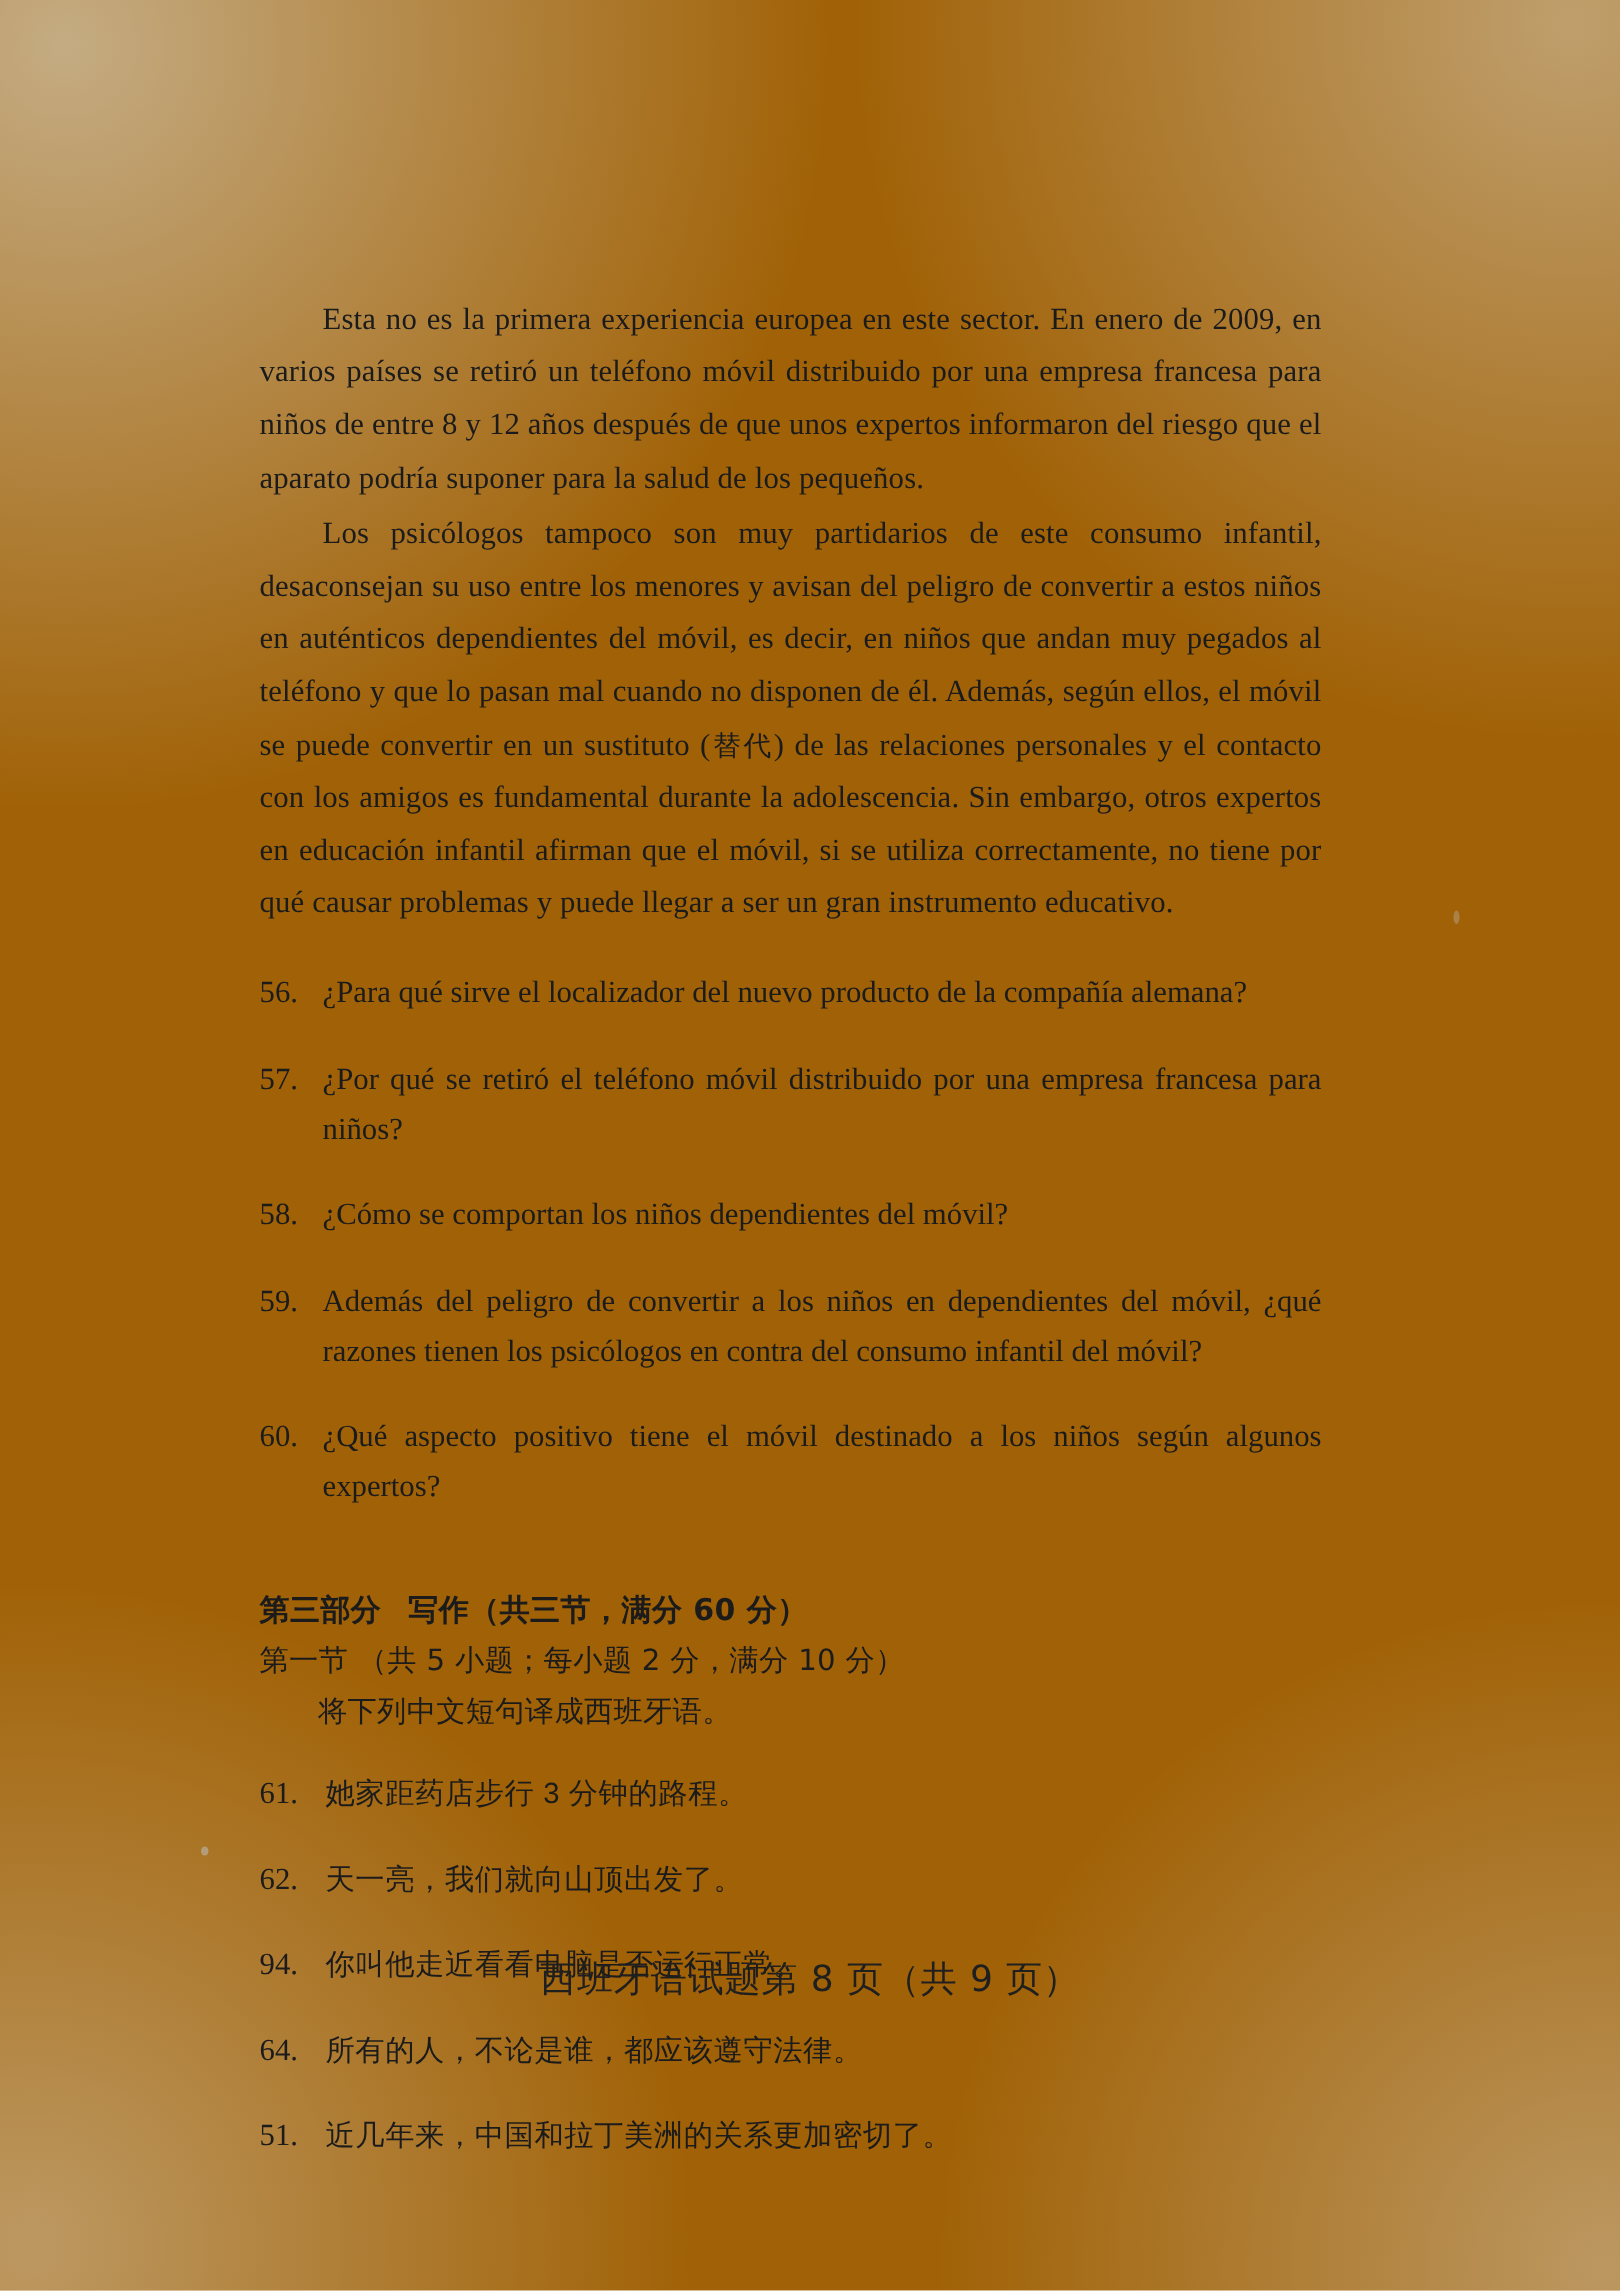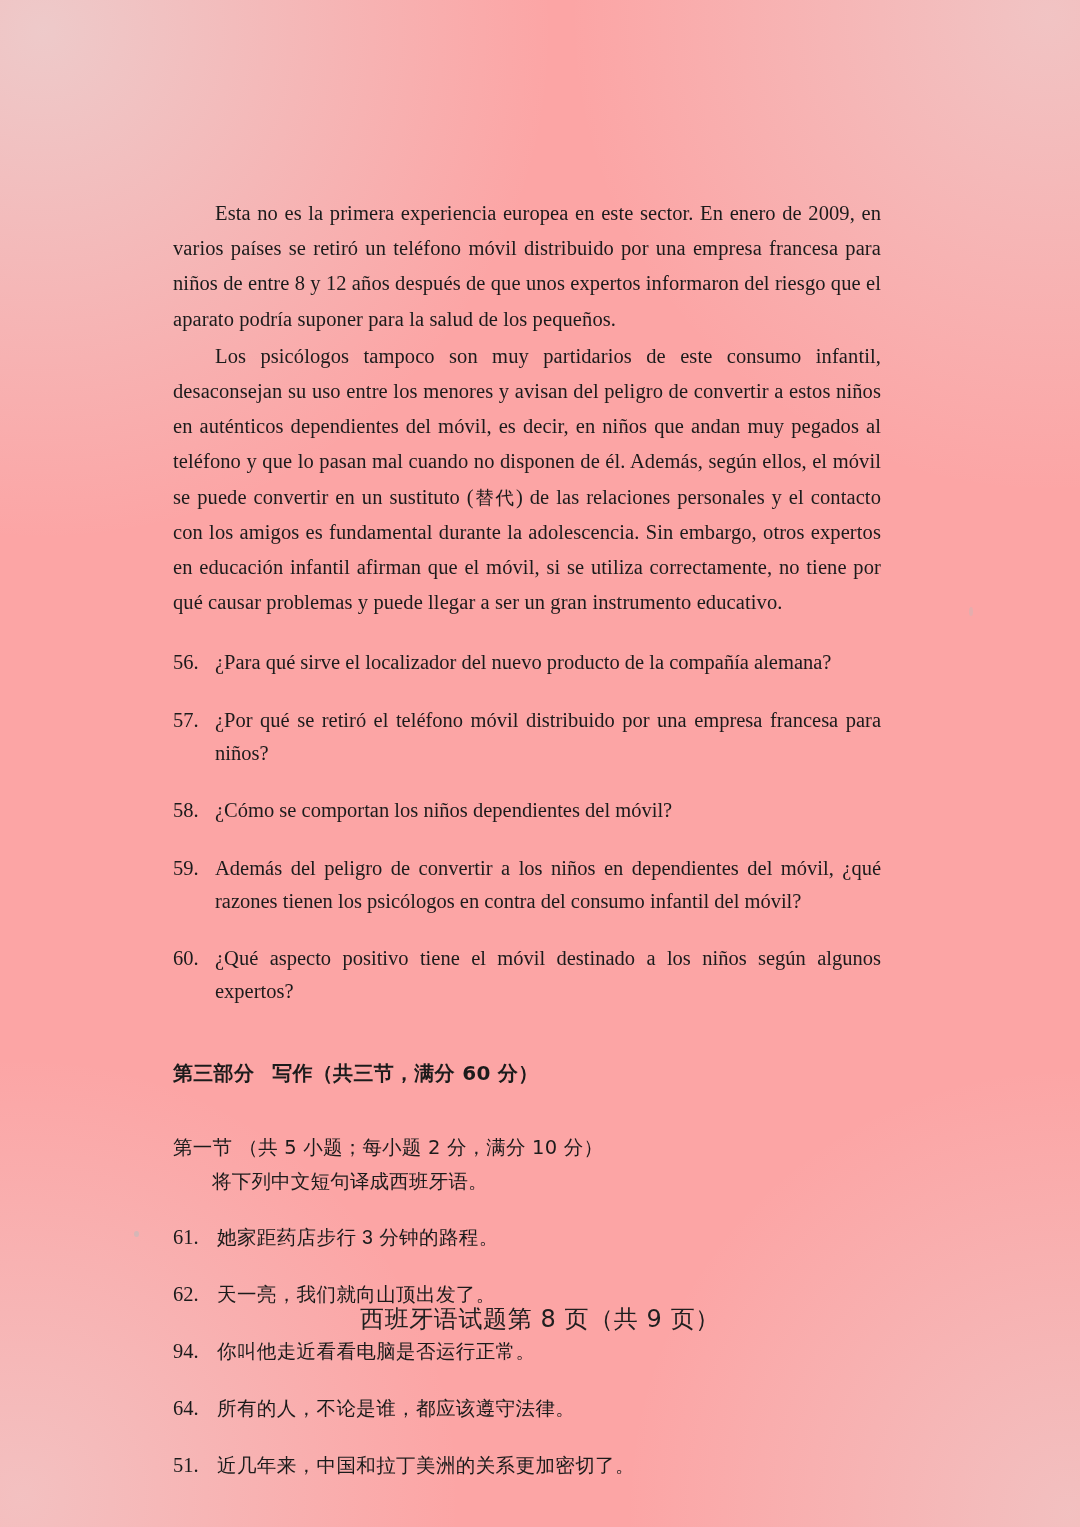--- a/index.html
+++ b/index.html
@@ -6,21 +6,21 @@
   html, body {
     margin: 0;
     padding: 0;
     background: #ffffff;
   }
   .page {
     position: relative;
     width: 1080px;
     height: 1527px;
     margin: 0 auto;
-    background: #fca5a5;
+    background: #a16207;
     overflow: hidden;
     font-family: "Liberation Serif", "DejaVu Serif", serif;
     color: #1b1b1b;
   }
   
   .page::before {
     content: "";
     position: absolute;
     inset: 0;
     pointer-events: none;
@@ -90,21 +90,20 @@
     font-size: 20px;
     font-weight: bold;
     line-height: 34px;
     letter-spacing: .3px;
   }
   .cn-heading .gap { display: inline-block; width: 18px; }
   .cn-subheading {
     font-size: 19.5px;
     line-height: 34px;
     letter-spacing: .2px;
-    margin-top: 41px;
   }
   .cn-instruction {
     font-size: 19.5px;
     line-height: 34px;
     text-indent: 2em;
     letter-spacing: .2px;
   }
 
   .cnlist {
     margin: 22px 0 10px 0;

